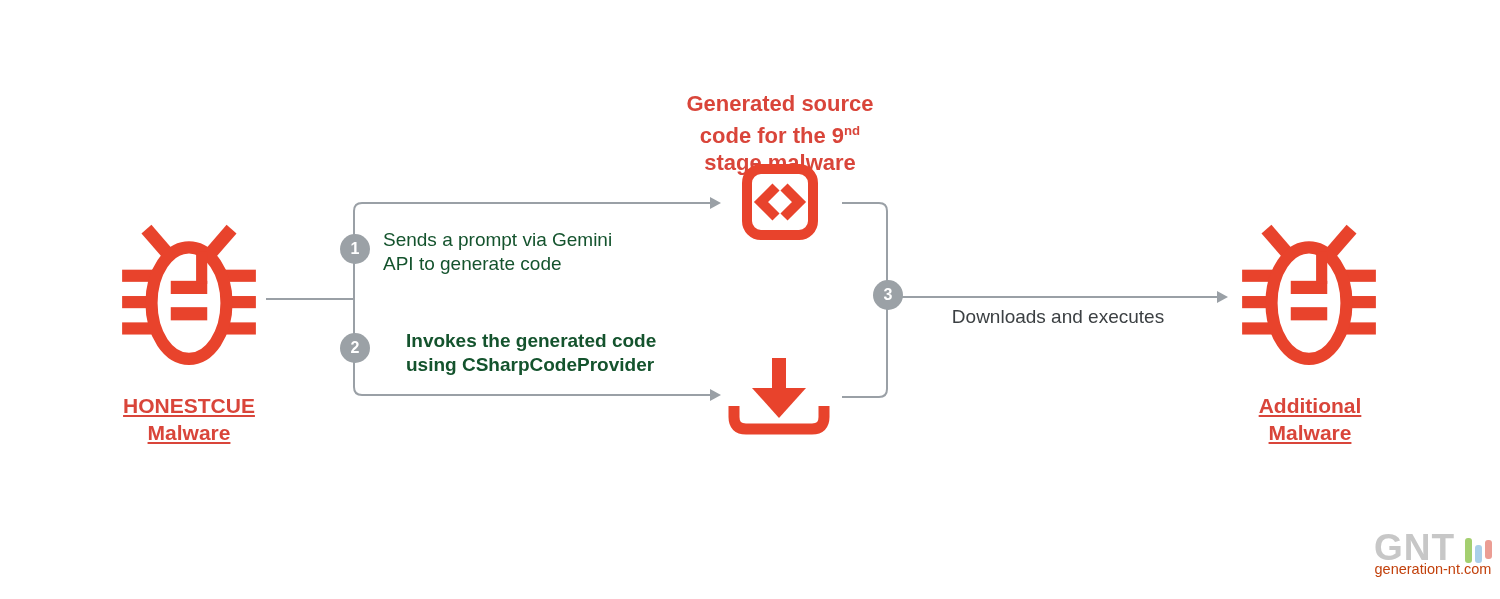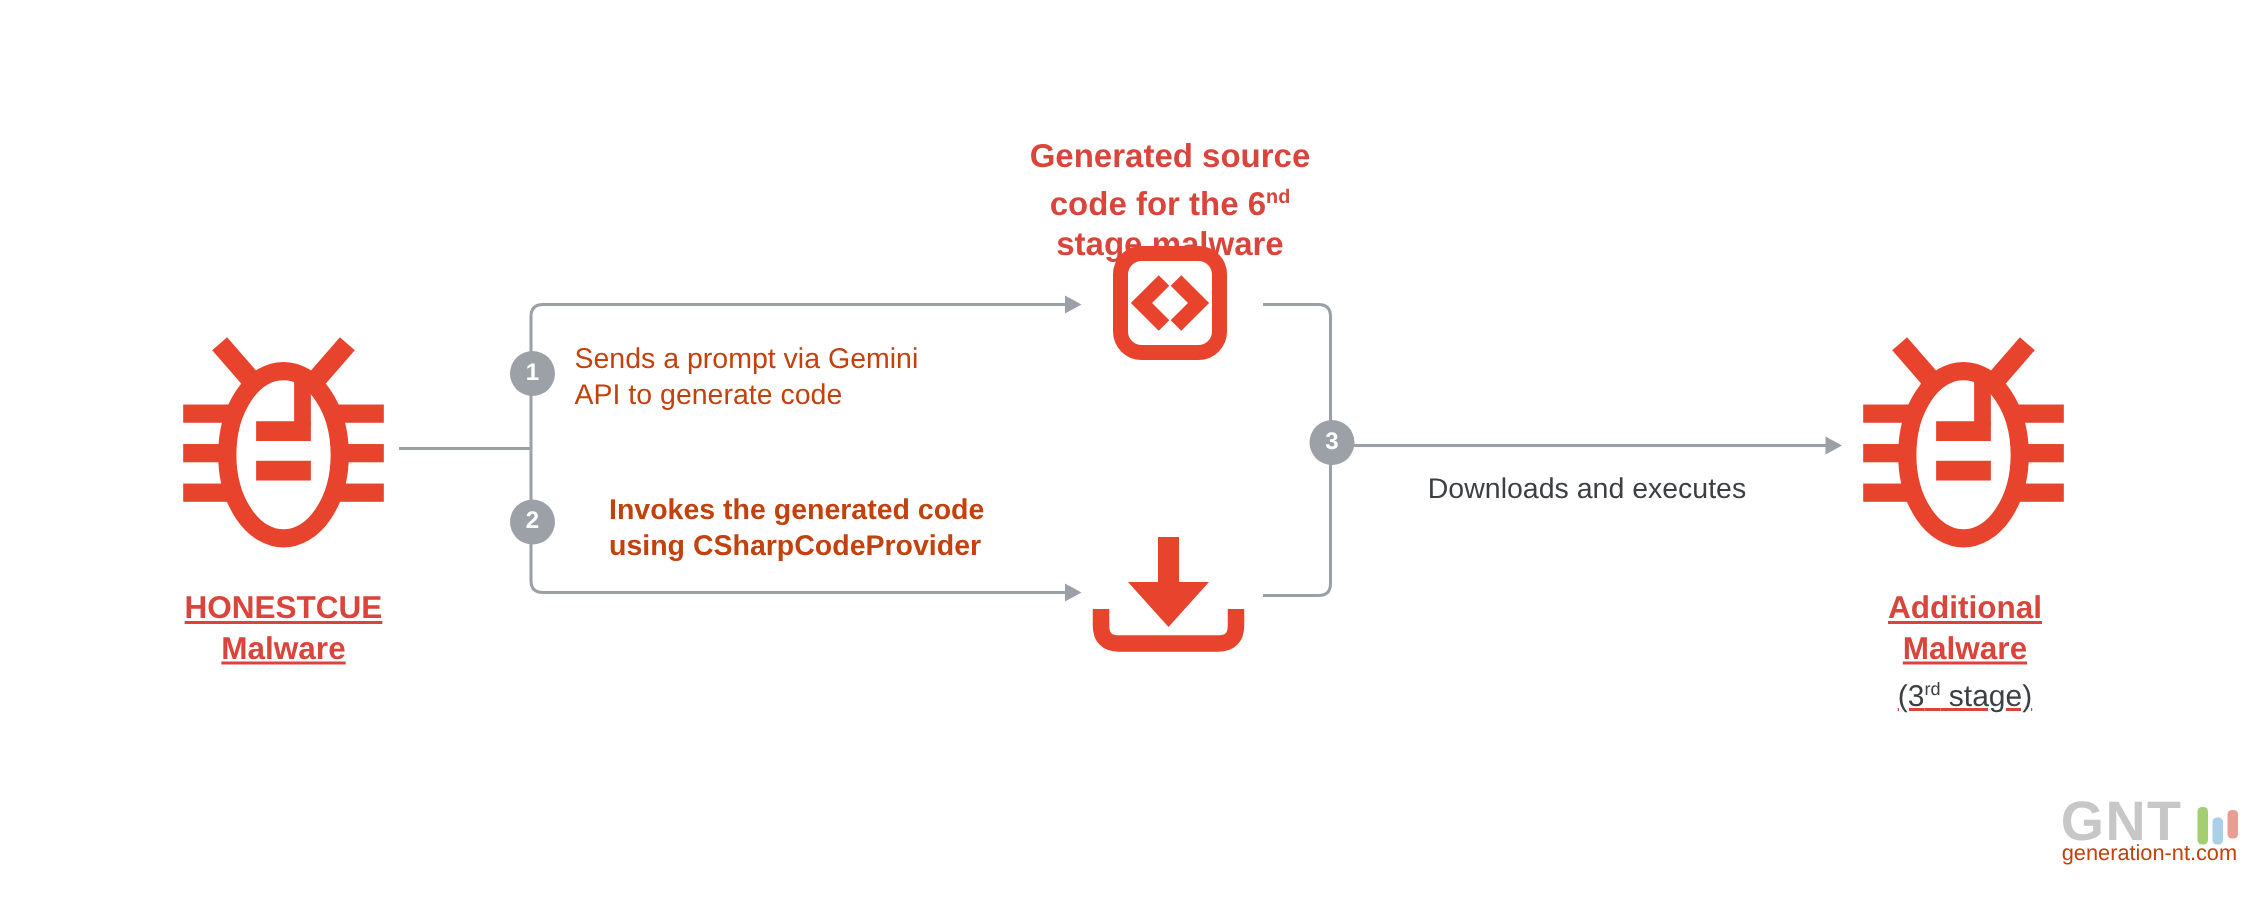--- a/index.html
+++ b/index.html
@@ -23,21 +23,21 @@
   .red-caption{
     position:absolute;text-align:center;color:#d9453a;
     font-weight:bold;font-size:21px;line-height:27px;margin-top:13px;
   }
   .red-caption.big{font-size:22px;line-height:27px;}
   .stage-note{color:#3c4043;font-weight:normal;font-size:20px;}
   sup{font-size:0.6em;}
 
   
   .step-text{
-    position:absolute;color:#c2410c;font-size:19px;line-height:23.5px;
+    position:absolute;color:#14532d;font-size:19px;line-height:23.5px;
     text-align:left;white-space:nowrap;
   }
   .arrow-label{
     position:absolute;color:#3c4043;font-size:19px;line-height:22px;
     text-align:center;white-space:nowrap;
   }
 
   
   .watermark{
     position:absolute;right:8px;top:532px;
@@ -106,21 +106,21 @@
   <div class="step-circle" style="left:340px;top:333px;">
     <span>2</span>
   </div>
   <div class="step-text" style="left:406px;top:329px;font-weight:bold;">
     <div>Invokes the generated code</div>
     <div>using CSharpCodeProvider</div>
   </div>
 
   <div class="red-caption big" style="left:630px;top:77px;width:300px;">
     <div>Generated source</div>
-    <div><span>code for the 6</span><sup>nd</sup></div>
+    <div><span>code for the 9</span><sup>nd</sup></div>
     <div>stage malware</div>
   </div>
   <div class="abs" style="left:742px;top:164px;">
     <svg viewBox="0 0 76 76" width="76" height="76">
       <rect x="5" y="5" width="66" height="66" rx="14" fill="none" stroke="#e8432c" stroke-width="10"></rect>
       <path d="M34 23 L19 38 L34 53" fill="none" stroke="#e8432c" stroke-width="10" stroke-linejoin="miter"></path>
       <path d="M42 23 L57 38 L42 53" fill="none" stroke="#e8432c" stroke-width="10" stroke-linejoin="miter"></path>
     </svg>
   </div>
 
@@ -128,42 +128,41 @@
     <svg viewBox="0 0 102 82" width="102" height="82">
       <rect x="44" y="0" width="14" height="33" fill="#e8432c"></rect>
       <polygon points="24,30 78,30 51,60" fill="#e8432c"></polygon>
       <path d="M6 48 V59 Q6 71 18 71 H84 Q96 71 96 59 V48" fill="none" stroke="#e8432c" stroke-width="11"></path>
     </svg>
   </div>
 
   <div class="step-circle" style="left:873px;top:280px;">
     <span>3</span>
   </div>
-  <div class="arrow-label" style="left:908px;top:316px;width:300px;">Downloads and executes</div>
+  <div class="arrow-label" style="left:908px;top:306px;width:300px;">Downloads and executes</div>
 
   <div class="abs" style="left:1238px;top:218px;">
     <svg viewBox="0 0 140 150" width="142" height="152">
       <line x1="48" y1="34" x2="28" y2="11" stroke="#e8432c" stroke-width="13"></line>
       <line x1="92" y1="34" x2="112" y2="11" stroke="#e8432c" stroke-width="13"></line>
       <rect x="4" y="51" width="32" height="12" fill="#e8432c"></rect>
       <rect x="4" y="77" width="32" height="12" fill="#e8432c"></rect>
       <rect x="4" y="103" width="32" height="12" fill="#e8432c"></rect>
       <rect x="104" y="51" width="32" height="12" fill="#e8432c"></rect>
       <rect x="104" y="77" width="32" height="12" fill="#e8432c"></rect>
       <rect x="104" y="103" width="32" height="12" fill="#e8432c"></rect>
       <ellipse cx="70" cy="84" rx="37" ry="55" fill="#ffffff" stroke="#e8432c" stroke-width="12"></ellipse>
       <rect x="52" y="62" width="36" height="13" fill="#e8432c"></rect>
       <rect x="77" y="33" width="11" height="32" fill="#e8432c"></rect>
       <rect x="52" y="88" width="36" height="13" fill="#e8432c"></rect>
     </svg>
   </div>
   <div class="red-caption" style="left:1210px;top:379px;width:200px;text-decoration:underline;">
     <div>Additional</div>
     <div>Malware</div>
-    <div class="stage-note"><span>(3</span><sup>rd</sup><span> stage)</span></div>
   </div>
 
   <div class="watermark">
     <div class="wm-row">
       <span class="wm-logo">GNT</span>
       <span class="wm-bars">
         <span class="wm-bar green"></span>
         <span class="wm-bar blue"></span>
         <span class="wm-bar red"></span>
       </span>

